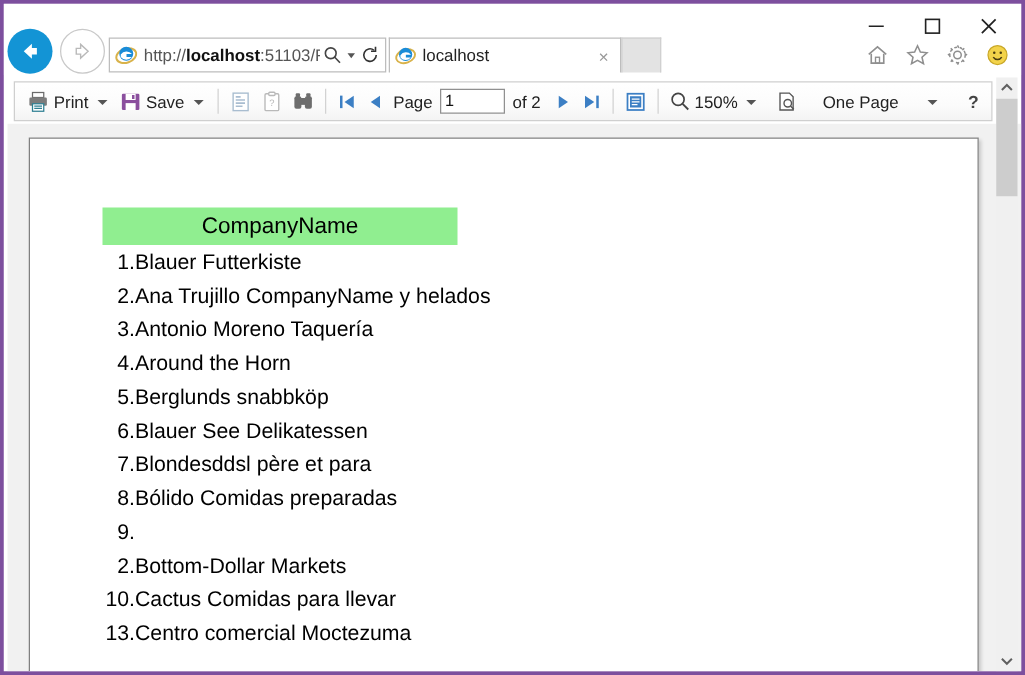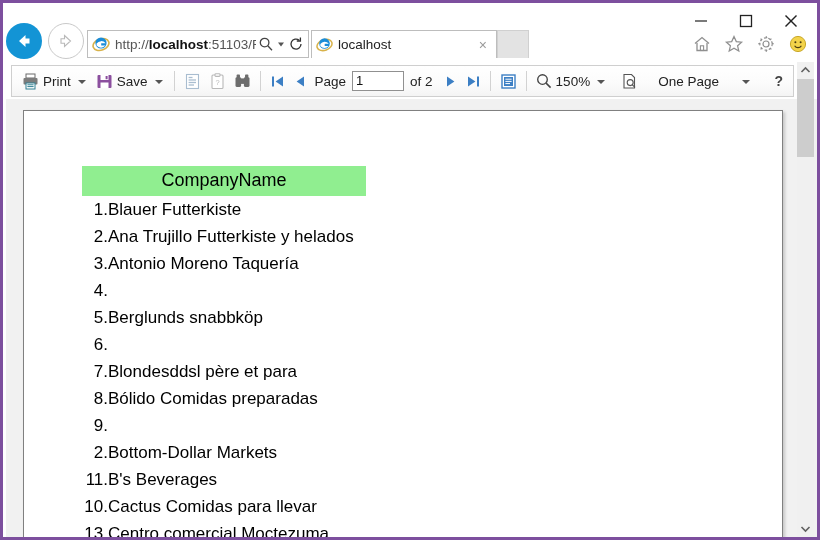--- a/index.html
+++ b/index.html
@@ -511,54 +511,52 @@
     <div id="paper">
       <div id="report">
         <div id="tableheader">CompanyName</div>
         <div id="rowlist">
             <div class="rowitem">
               <span class="rownum">1.</span>
               <span class="rowname">Blauer Futterkiste</span>
             </div>
             <div class="rowitem">
               <span class="rownum">2.</span>
-              <span class="rowname">Ana Trujillo Futterkiste y helados</span>
+              <span class="rowname">Ana Trujillo CompanyName y helados</span>
             </div>
             <div class="rowitem">
               <span class="rownum">3.</span>
               <span class="rowname">Antonio Moreno Taquería</span>
             </div>
             <div class="rowitem">
               <span class="rownum">4.</span>
+              <span class="rowname">Around the Horn</span>
             </div>
             <div class="rowitem">
               <span class="rownum">5.</span>
               <span class="rowname">Berglunds snabbköp</span>
             </div>
             <div class="rowitem">
               <span class="rownum">6.</span>
+              <span class="rowname">Blauer See Delikatessen</span>
             </div>
             <div class="rowitem">
               <span class="rownum">7.</span>
               <span class="rowname">Blondesddsl père et para</span>
             </div>
             <div class="rowitem">
               <span class="rownum">8.</span>
               <span class="rowname">Bólido Comidas preparadas</span>
             </div>
             <div class="rowitem">
               <span class="rownum">9.</span>
             </div>
             <div class="rowitem">
               <span class="rownum">2.</span>
               <span class="rowname">Bottom-Dollar Markets</span>
-            </div>
-            <div class="rowitem">
-              <span class="rownum">11.</span>
-              <span class="rowname">B's Beverages</span>
             </div>
             <div class="rowitem">
               <span class="rownum">10.</span>
               <span class="rowname">Cactus Comidas para llevar</span>
             </div>
             <div class="rowitem">
               <span class="rownum">13.</span>
               <span class="rowname">Centro comercial Moctezuma</span>
             </div>
           </div>

